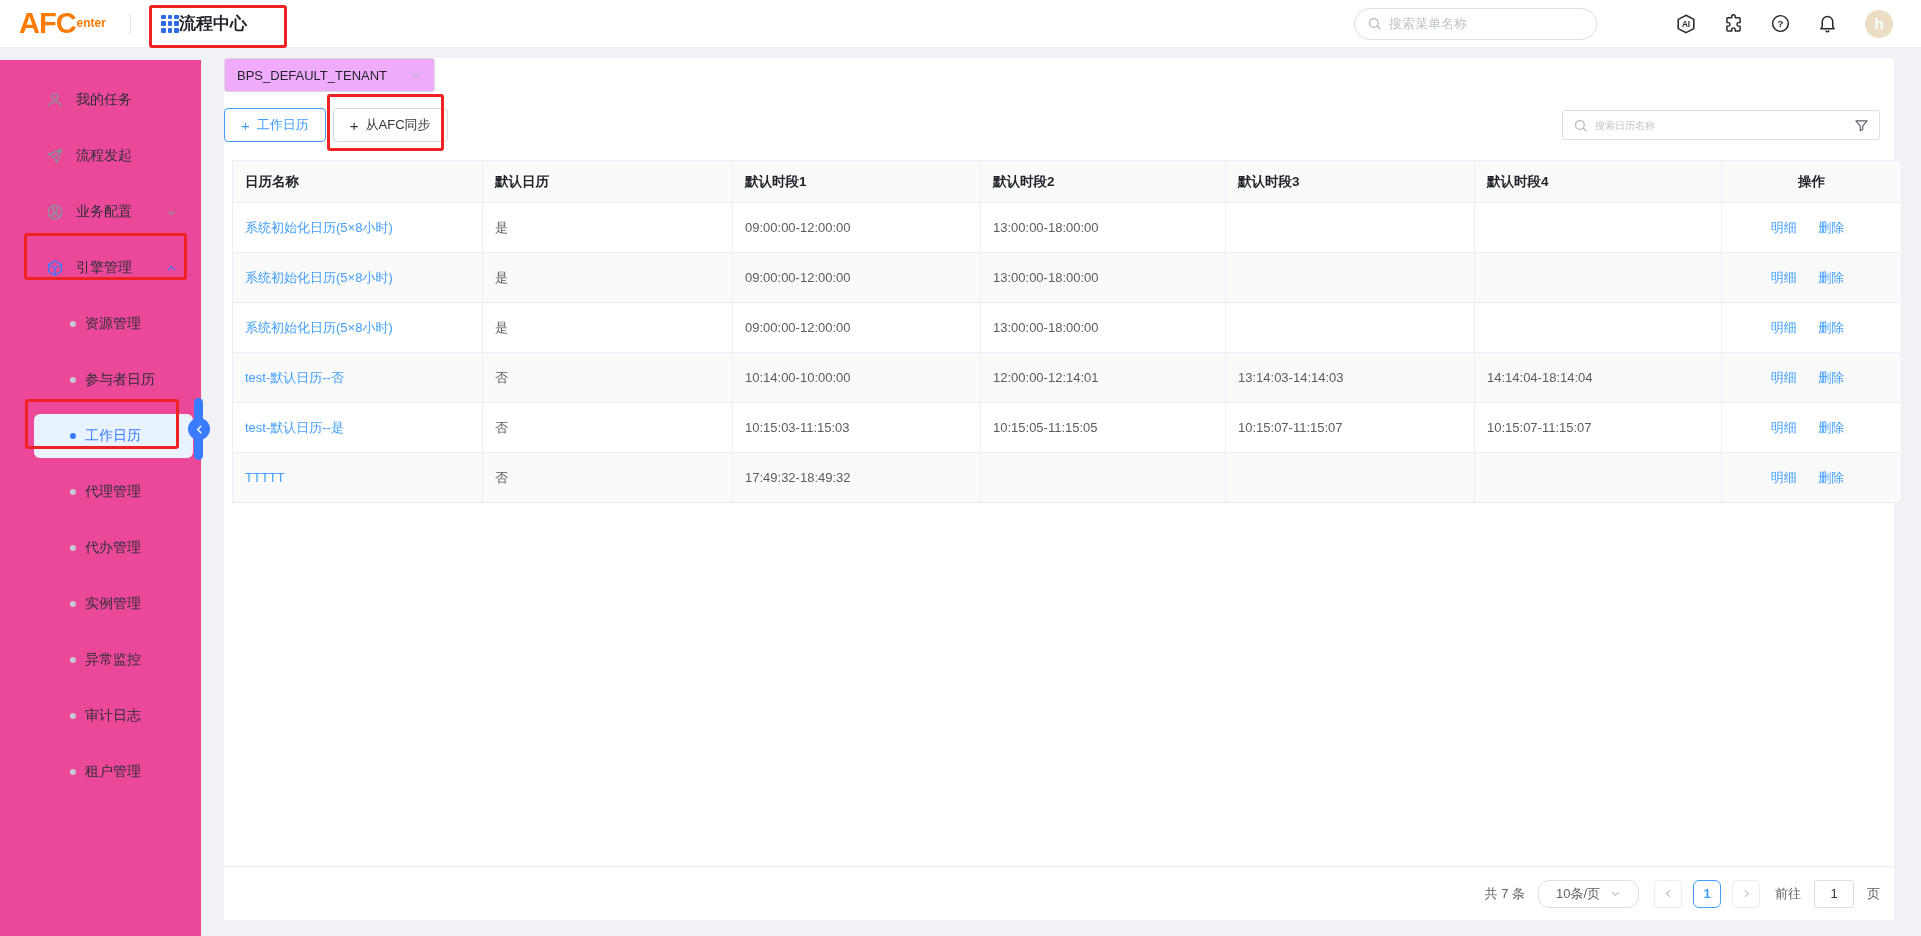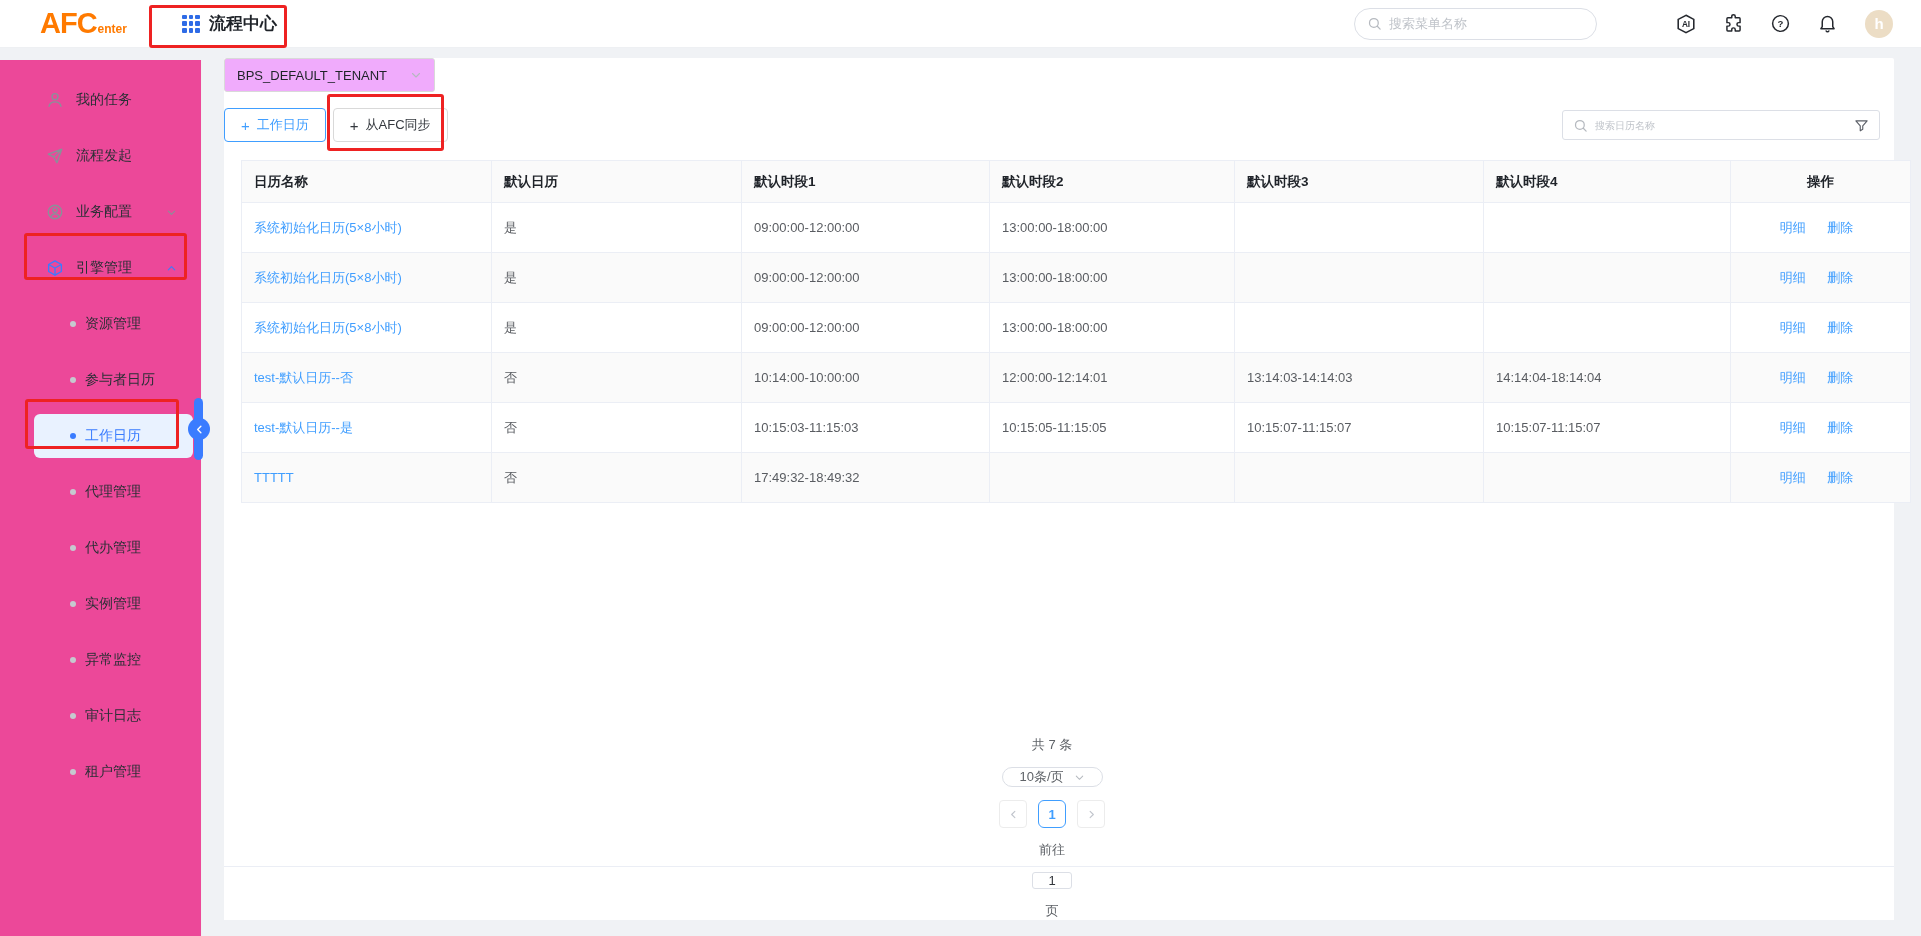--- a/index.html
+++ b/index.html
@@ -3,25 +3,25 @@
 <meta charset="utf-8">
 <style>
   * { margin:0; padding:0; box-sizing:border-box; }
   html,body { width:1921px; height:936px; }
   body { font-family:"Liberation Sans","DejaVu Sans",sans-serif; background:#f0f2f5; overflow:hidden; }
   .page { position:relative; width:1921px; height:936px; }
 
   
   .header { position:absolute; top:0; left:0; width:100%; height:48px; background:#fff;
             border-bottom:1px solid #eef0f3; display:flex; align-items:center; z-index:5; }
-  .logo { display:flex; align-items:flex-end; margin-left:40px; color:#ff7a00; cursor:pointer; }
+  .logo { display:flex; align-items:center; margin-left:19px; color:#ff7a00; cursor:pointer; }
   .logo-main { font-size:29px; font-weight:800; line-height:1; letter-spacing:-1px; }
   .logo-sub { font-size:12px; font-weight:700; margin-left:1px; margin-bottom:2px; }
   .header-divider { width:1px; height:20px; background:#e3e5e8; margin:0 20px 0 24px; }
-  .app-entry { display:flex; align-items:center; gap:9px; padding:6px 10px; }
+  .app-entry { display:flex; align-items:center; padding:6px 10px; }
   .grid-icon { width:18px; height:18px; display:grid; grid-template-columns:repeat(3,1fr); gap:2px; }
   .grid-icon i { background:#2e6be6; border-radius:1px; }
   .app-title { font-size:17px; font-weight:700; color:#1f2329; }
   .header-spacer { flex:1; }
   .menu-search { width:243px; height:32px; border:1px solid #dcdfe6; border-radius:16px;
                  display:flex; align-items:center; padding:0 12px; gap:7px; margin-right:78px; background:#fff; }
   .menu-search input { border:none; outline:none; flex:1; font-size:13px; color:#333; width:100%;
                        font-family:inherit; background:transparent; }
   .menu-search input::placeholder { color:#bfc3c9; }
   .hicon { width:22px; height:22px; color:#25282e; display:flex; align-items:center; justify-content:center; cursor:pointer; }
@@ -72,37 +72,37 @@
   .toolbar-spacer { flex:1; }
   .cal-search { width:318px; height:30px; border:1px solid #dcdfe6; border-radius:3px; display:flex;
                 align-items:center; padding:0 10px; gap:7px; background:#fff; }
   .cal-search input { border:none; outline:none; flex:1; font-size:10px; color:#333; width:100%;
                       font-family:inherit; background:transparent; }
   .cal-search input::placeholder { color:#bfc3c9; }
   .cal-search .ficon { color:#5a5e66; margin-left:auto; flex:none; width:15px; height:15px; cursor:pointer; }
   .cal-search .search-glyph { color:#b5b9bf; width:15px; height:15px; flex:none; }
 
   
-  .table-wrap { position:absolute; top:102px; left:17px; right:0; }
+  .table-wrap { position:absolute; top:102px; left:8px; right:0; }
   table { width:100%; border-collapse:collapse; table-layout:fixed; font-size:13px; }
   th, td { border:1px solid #ebeef5; }
   thead th { height:42px; background:#fafafa; color:#1f2329; font-weight:600; text-align:left;
              padding:0 12px; font-size:13.5px; }
   thead th.col-actions { text-align:center; }
   tbody td { height:50px; padding:0 12px; color:#595c61; background:#fff; }
   tbody tr:nth-child(even) td { background:#fafafa; }
   td.cell-actions { text-align:center; padding-right:20px; }
   a.tbl-link { color:#409eff; text-decoration:none; cursor:pointer; }
   .action-link { color:#409eff; cursor:pointer; text-decoration:none; }
   .action-link + .action-link { margin-left:18px; }
 
   
   .pagination { position:absolute; left:0; right:0; bottom:0; height:54px; border-top:1px solid #ebeef5;
                 display:flex; align-items:center; justify-content:flex-end; padding-right:14px;
-                font-size:13px; color:#5f6368; gap:13px; background:#fff;flex-direction:column; }
+                font-size:13px; color:#5f6368; gap:13px; background:#fff; }
   .page-size { width:101px; height:28px; border:1px solid #dcdfe6; border-radius:11px; display:flex;
                align-items:center; justify-content:center; gap:10px; color:#5f6368; cursor:pointer; background:#fff; }
   .page-size .chev { color:#b5b9bf; width:11px; height:11px; }
   .pg-btn { width:28px; height:28px; border:1px solid #ececec; border-radius:4px; background:#fff;
             display:flex; align-items:center; justify-content:center; color:#c0c4cc; cursor:pointer; }
   .pg-group { display:flex; align-items:center; gap:11px; margin:0 2px; }
   .pg-current { width:28px; height:28px; border:1px solid #409eff; border-radius:6px; color:#409eff;
                 font-weight:600; display:flex; align-items:center; justify-content:center; background:#fff; cursor:default; }
   .goto-input { width:40px; height:28px; border:1px solid #dcdfe6; border-radius:3px; text-align:center;
                 font-size:13px; color:#33373d; outline:none; font-family:inherit; }

